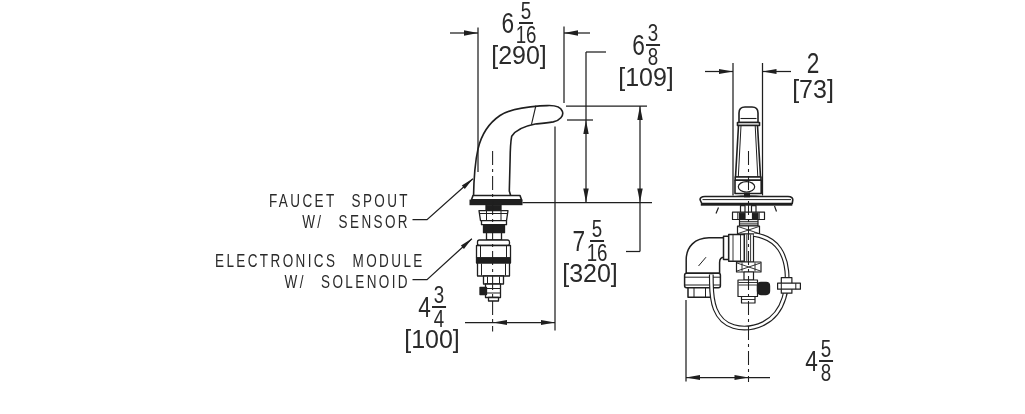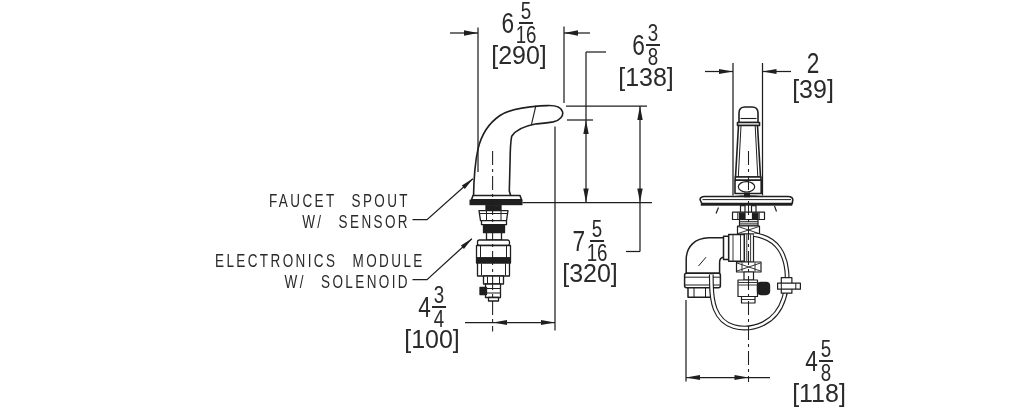--- a/index.html
+++ b/index.html
@@ -168,21 +168,21 @@
 </div>
 
 <div class="dim" style="left:606px;top:24px;width:80px;">
   <div class="row1">
         <span class="whole">6</span>
         <span class="frac">
           <span class="num">3</span>
           <span class="den">8</span>
         </span>
       </div>
-  <div class="mm">[138]</div>
+  <div class="mm">[109]</div>
 </div>
 
 <div class="dim" style="left:550px;top:220px;width:80px;">
   <div class="row1">
         <span class="whole">7</span>
         <span class="frac">
           <span class="num">5</span>
           <span class="den">16</span>
         </span>
       </div>
@@ -197,32 +197,31 @@
           <span class="den">4</span>
         </span>
       </div>
   <div class="mm">[100]</div>
 </div>
 
 <div class="dim" style="left:773px;top:48px;width:80px;">
   <div class="row1">
         <span class="whole">2</span>
       </div>
-  <div class="mm">[39]</div>
+  <div class="mm">[73]</div>
 </div>
 
 <div class="dim" style="left:779px;top:340px;width:80px;">
   <div class="row1">
         <span class="whole">4</span>
         <span class="frac">
           <span class="num">5</span>
           <span class="den">8</span>
         </span>
       </div>
-  <div class="mm">[118]</div>
 </div>
 
 <div class="label" style="left:190px;top:191px;width:220px;">
   <div>FAUCET SPOUT</div>
   <div>W/ SENSOR</div>
 </div>
 
 <div class="label" style="left:150px;top:251px;width:260px;">
   <div>ELECTRONICS MODULE</div>
   <div>W/ SOLENOID</div>

